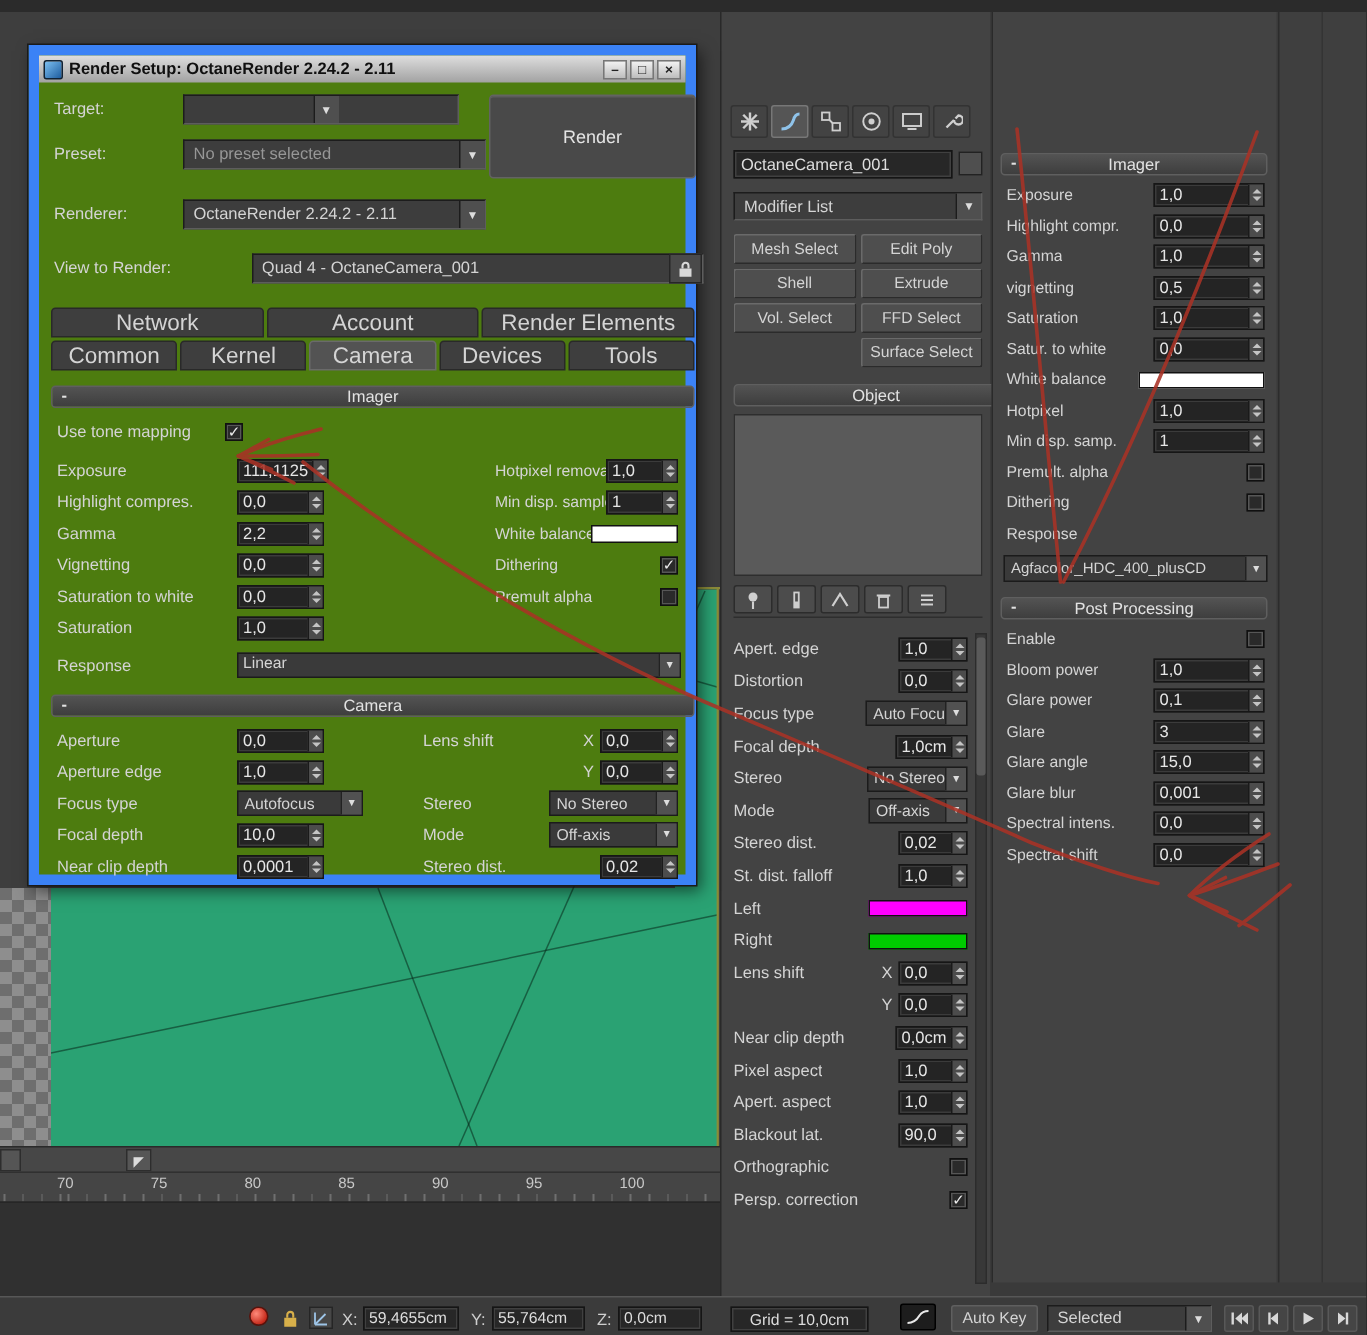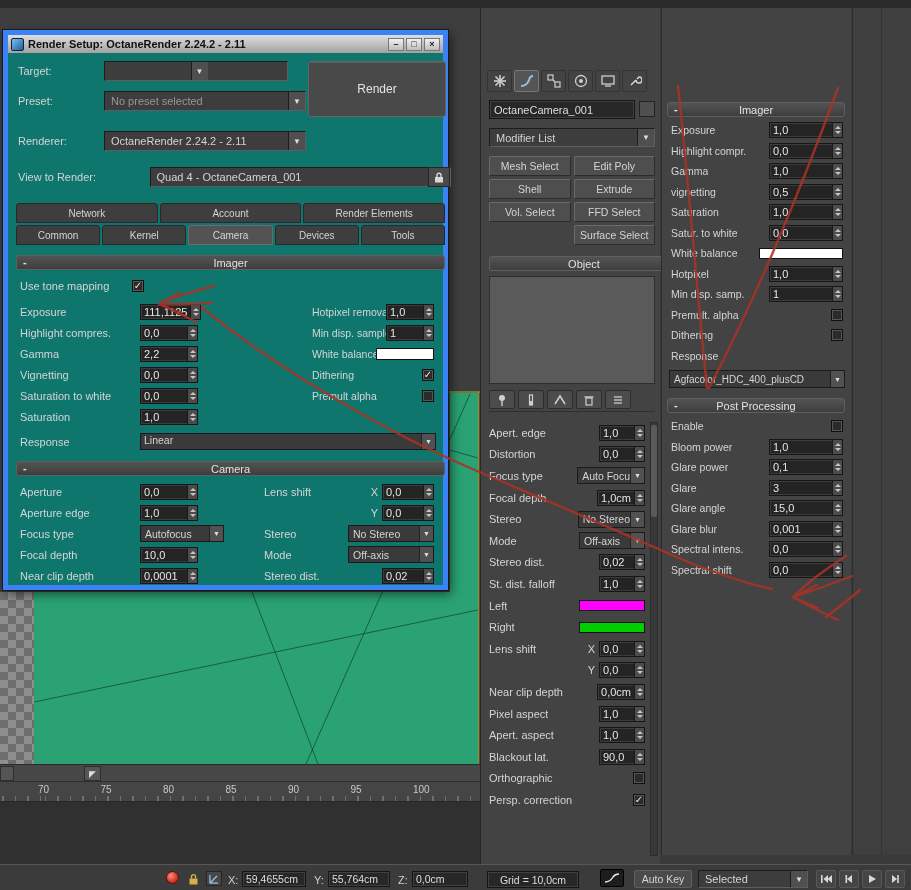--- a/index.html
+++ b/index.html
@@ -51,22 +51,22 @@
   .chk{width:12px;height:12px;background:#2a2a2a;border:1px solid #101010;box-shadow:inset 0 0 0 1px #565656;
        display:flex;align-items:center;justify-content:center;font-size:10px;color:#eee;cursor:pointer;}
   .swatch{display:inline-block;width:60px;height:12px;border:1px solid #111;cursor:pointer;}
   .rollout-hdr{height:15px;background:linear-gradient(#535353,#3e3e3e);border:1px solid #5f5f5f;
      border-radius:3px;display:flex;align-items:center;justify-content:center;color:#e2e2e2;
      font-size:11px;position:relative;cursor:pointer;}
   .rollout-hdr .collapse{position:absolute;left:6px;top:0;font-weight:bold;}
   .sunken{background:#272727;border:1px solid #151515;box-shadow:inset 0 0 0 1px #404040;color:#ddd;}
 
   
-  .dlg{position:absolute;left:3px;top:30px;width:445px;height:560px;background:#0f766e;z-index:10;
-       border:5px solid #3b82f6;outline:1px solid #1a1a1a;box-shadow:3px 4px 10px rgba(0,0,0,.55);}
+  .dlg{position:absolute;left:19px;top:30px;width:445px;height:560px;background:#4d7c0f;z-index:10;
+       border:7px solid #3b82f6;outline:1px solid #1a1a1a;box-shadow:3px 4px 10px rgba(0,0,0,.55);}
   .dlg-title{height:18px;display:flex;align-items:center;padding:0 3px;
      background:linear-gradient(#dedede,#a2a2a2);color:#101010;font-weight:bold;font-size:11px;}
   .dlg-appicon{width:13px;height:13px;border-radius:2px;margin-right:4px;
      background:linear-gradient(135deg,#7cc0f2,#1d5c9e);border:1px solid #123;}
   .dlg-title-text{flex:1;white-space:nowrap;overflow:hidden;}
   .winbtn{width:16px;height:13px;margin-left:2px;background:linear-gradient(#f2f2f2,#bdbdbd);
      border:1px solid #777;font-size:9px;line-height:11px;text-align:center;color:#222;cursor:pointer;}
   .drow{position:absolute;display:flex;align-items:center;height:20px;}
   .dlabel{width:86px;}
   .combo{display:flex;align-items:center;background:#3d3d3d;border:1px solid #1c1c1c;
@@ -75,21 +75,21 @@
   .combo-arr{width:17px;height:100%;background:#4f4f4f;border-left:1px solid #1c1c1c;display:flex;
      align-items:center;justify-content:center;font-size:8px;color:#ddd;}
   .combo .muted{color:#979797;}
   .render-btn{position:absolute;left:300px;top:26px;width:138px;height:56px;background:#494949;
      border:1px solid #636363;border-radius:3px;display:flex;align-items:center;justify-content:center;
      font-size:12px;color:#e4e4e4;cursor:pointer;box-shadow:inset 0 1px 0 #5c5c5c;}
   .lockbtn{position:absolute;left:410px;top:0;width:22px;height:20px;background:#4a4a4a;border:1px solid #262626;
      display:flex;align-items:center;justify-content:center;cursor:pointer;}
   .dtabs{position:absolute;left:8px;width:429px;display:flex;gap:2px;}
   .dtab{flex:1;height:20px;display:flex;align-items:center;justify-content:center;background:#3e3e3e;
-     border:1px solid #292929;border-radius:3px 3px 0 0;cursor:pointer;white-space:nowrap;font-size:10px;}
+     border:1px solid #292929;border-radius:3px 3px 0 0;cursor:pointer;white-space:nowrap;font-size:15px;}
   .dtab.active{background:#535353;border-color:#6a6a6a;}
   .dlg .spin-val{min-width:46px;}
   .dlg-imgR .spin-val{min-width:36px;}
   .dlg-imgR{font-size:10.5px;}
   .dlg-camR .spin-val{min-width:40px;}
   .dlg-camR .drop{min-width:86px;}
   .dlg-camL .drop{min-width:84px;}
   .wdrop{display:flex;align-items:flex-start;background:#3a3a3a;border:1px solid #1b1b1b;height:17px;
      padding-left:3px;flex:1;cursor:pointer;}
 

